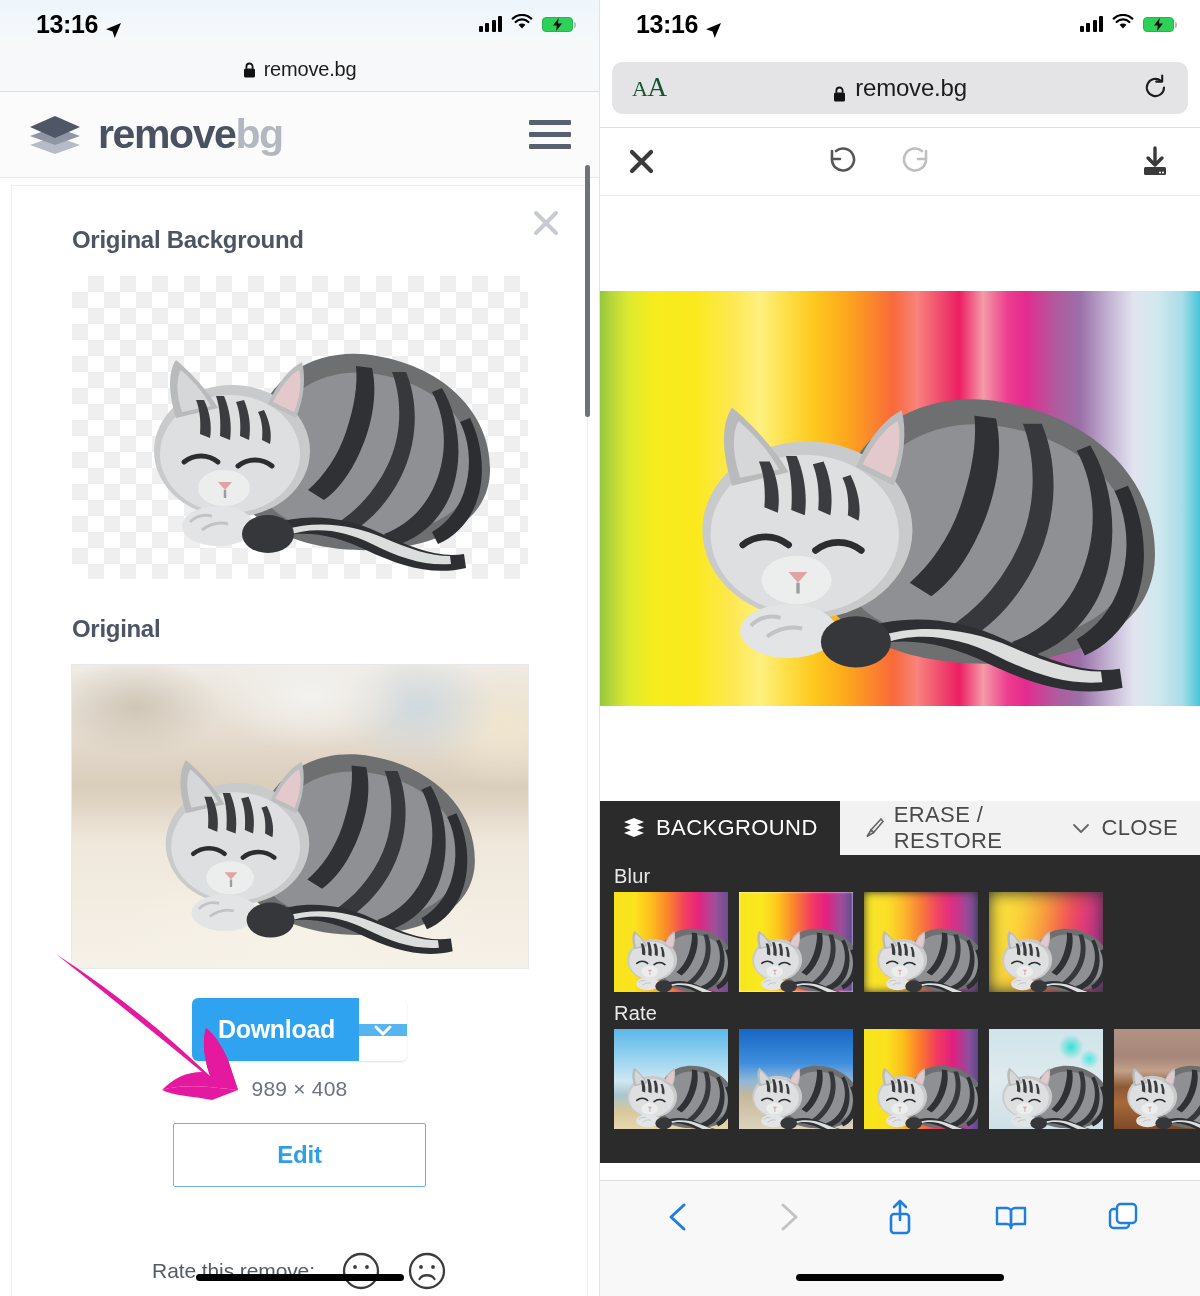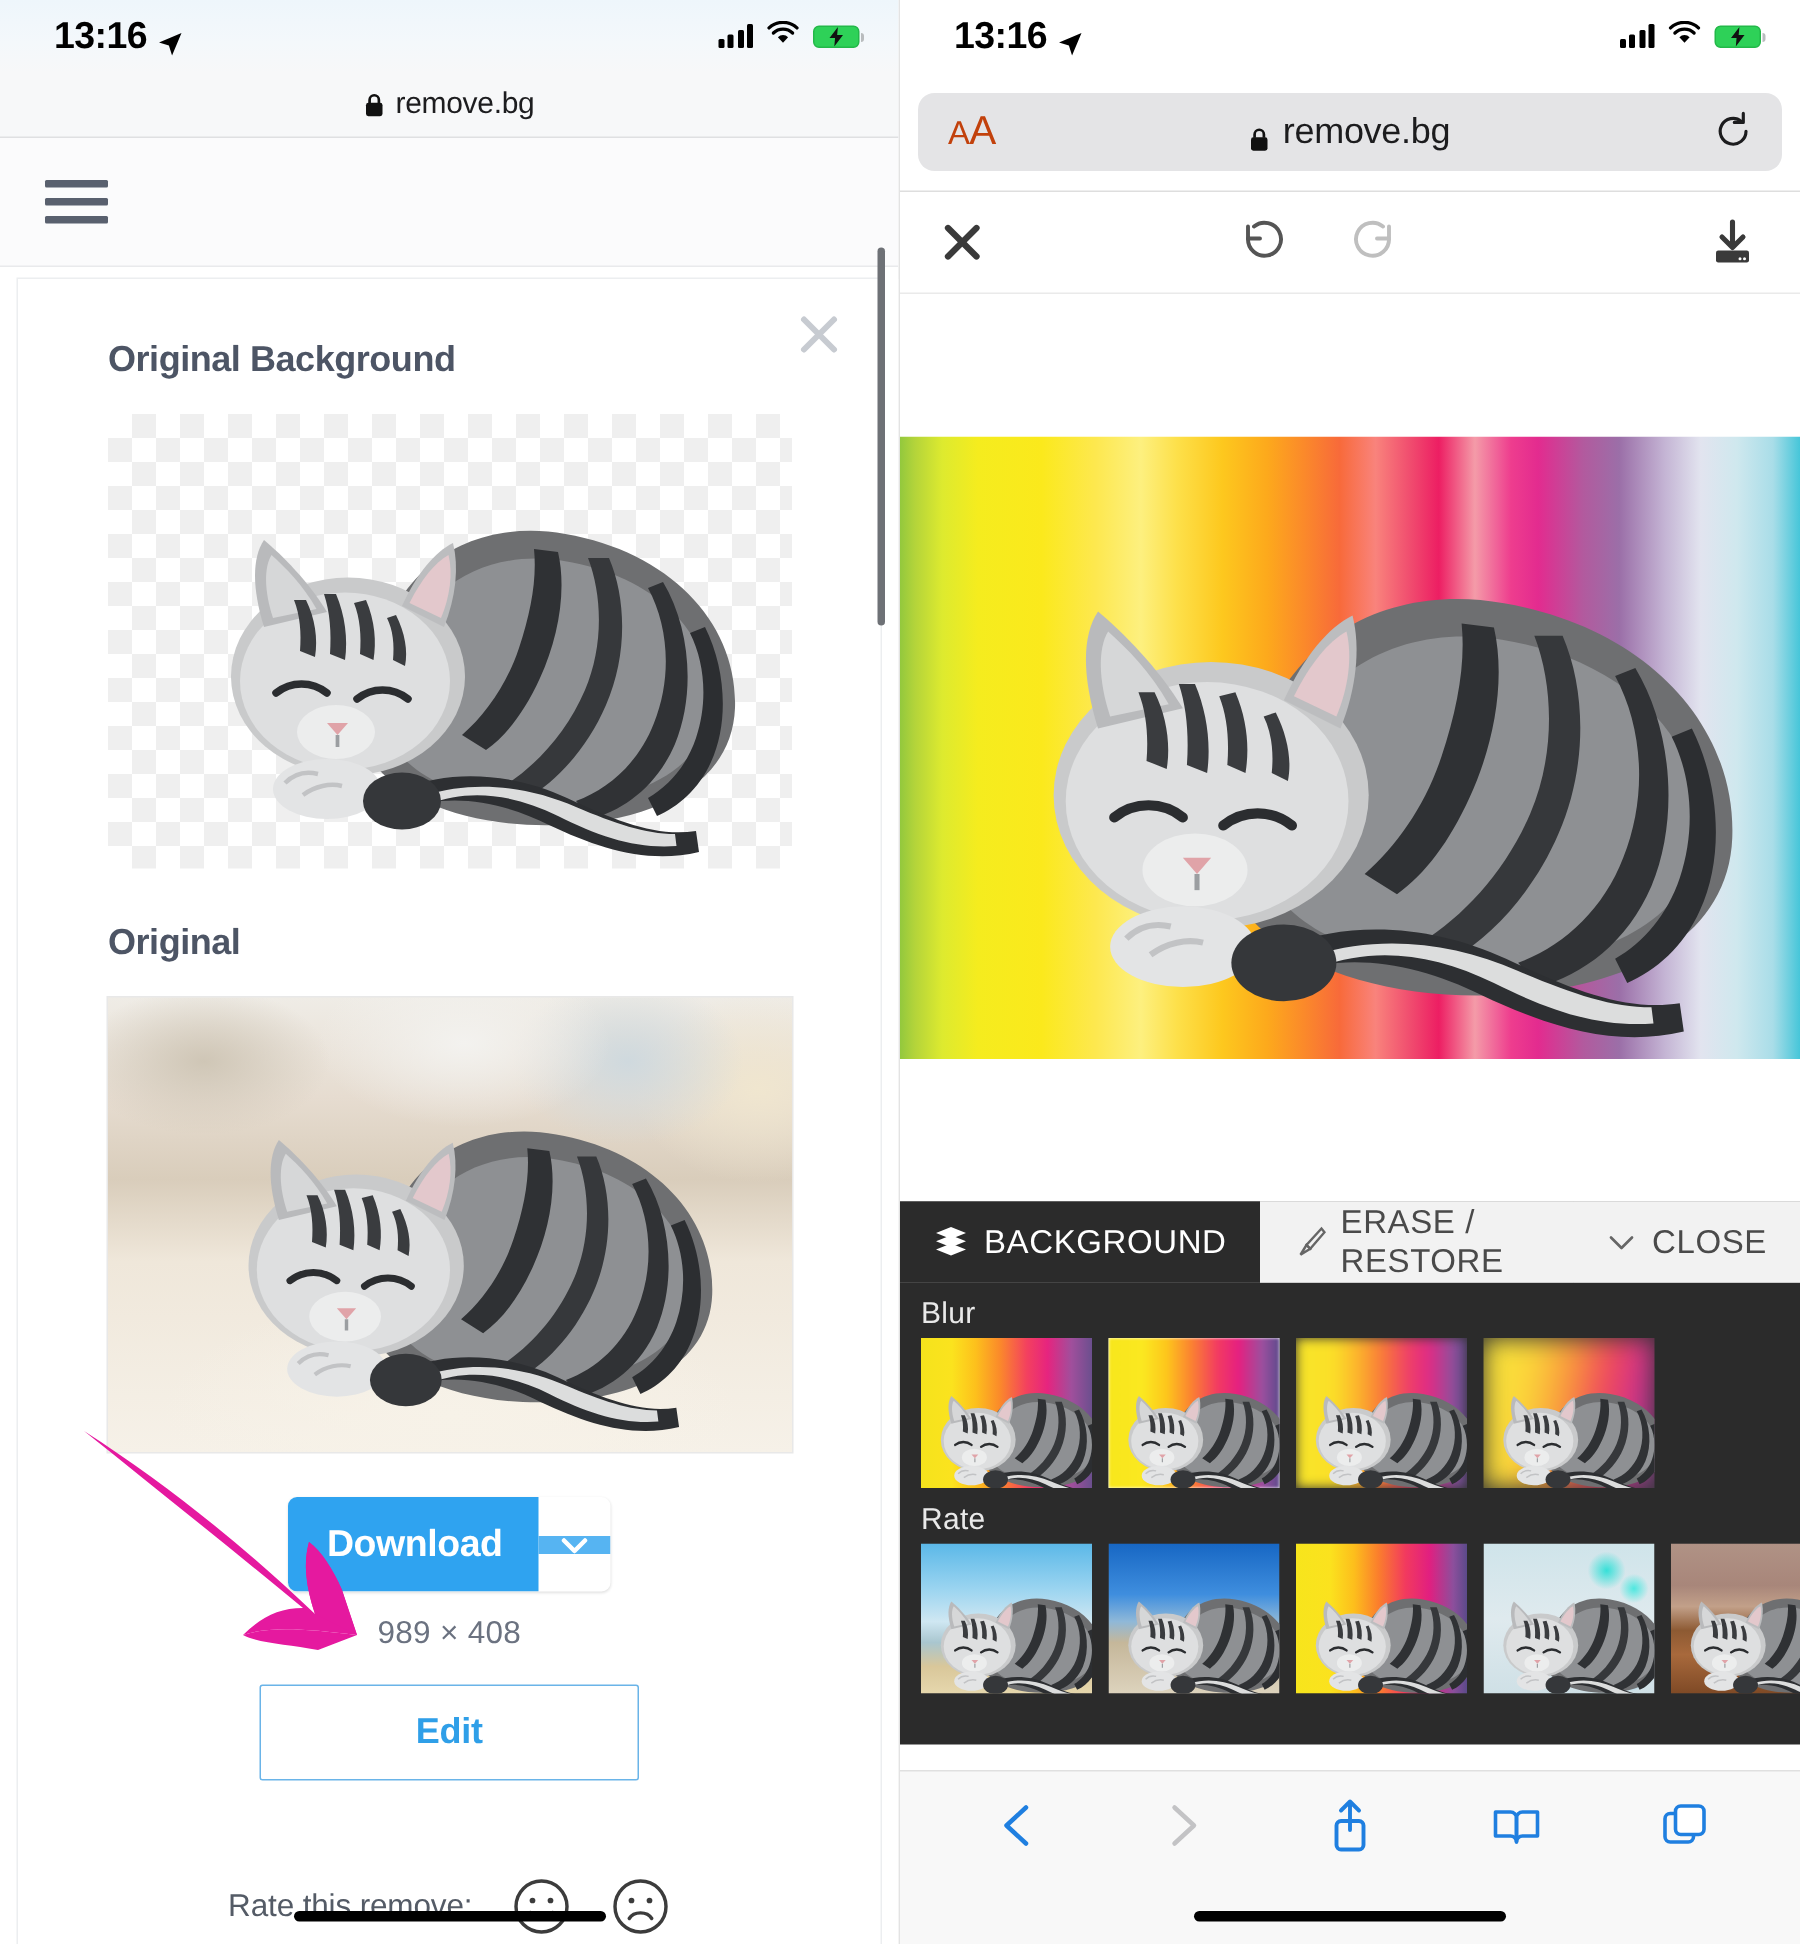--- a/index.html
+++ b/index.html
@@ -153,21 +153,21 @@
     position: relative; width: 600px; height: 1296px; background:#ffffff; overflow:hidden;
   }
   .safari-url {
     height: 80px; background:#fff; display:flex; align-items:center; padding: 0 12px;
     border-bottom: 1px solid #dedede;
   }
   .url-pill {
     flex:1; height: 52px; background:#e4e4e6; border-radius: 11px;
     display:flex; align-items:center; padding: 0 20px; position:relative;
   }
-  .aa { font-size: 22px; color:#c2410c; letter-spacing:-0.5px; }
+  .aa { font-size: 22px; color:#14532d; letter-spacing:-0.5px;font-family:Liberation Serif, serif; }
   .aa .big { font-size: 27px; }
   .url-center {
     position:absolute; left:0; right:0; text-align:center;
     font-size: 24px; color:#1c1c1e; display:flex; align-items:center;
     justify-content:center; gap: 9px; letter-spacing:-0.2px;
   }
   .reload { margin-left:auto; width: 25px; height: 27px; z-index:2;}
 
   .edit-toolbar {
     height: 68px; display:flex; align-items:center; padding: 0 28px;
@@ -309,20 +309,30 @@
       <span class="lock">
         <svg viewBox="0 0 13 16">
             <rect x="1" y="6.5" width="11" height="9" rx="1.6" fill="#111"></rect>
             <path d="M3.4 6.8V4.6a3.1 3.1 0 0 1 6.2 0v2.2" stroke="#111" stroke-width="1.8" fill="none"></path>
           </svg>
       </span>
       <span class="urltxt">remove.bg</span>
     </div>
 
     <div class="site-header">
+      <div class="brand">
+        <span class="brand-logo">
+          <svg viewBox="0 0 58 44">
+            <path d="M29 23 L4 32 L29 41 L54 32 Z" fill="#b6bcc6"></path>
+            <path d="M29 14 L4 23 L29 32 L54 23 Z" fill="#8e96a3"></path>
+            <path d="M29 3 L4 14 L29 25 L54 14 Z" fill="#4f5766"></path>
+          </svg>
+        </span>
+        <span class="brand-text"><span class="dark">remove</span><span class="light">bg</span></span>
+      </div>
       <div class="hamburger">
           <i></i>
           <i></i>
           <i></i>
         </div>
     </div>
 
     <div class="card-wrap">
       <div class="card">
         <div class="card-close">

